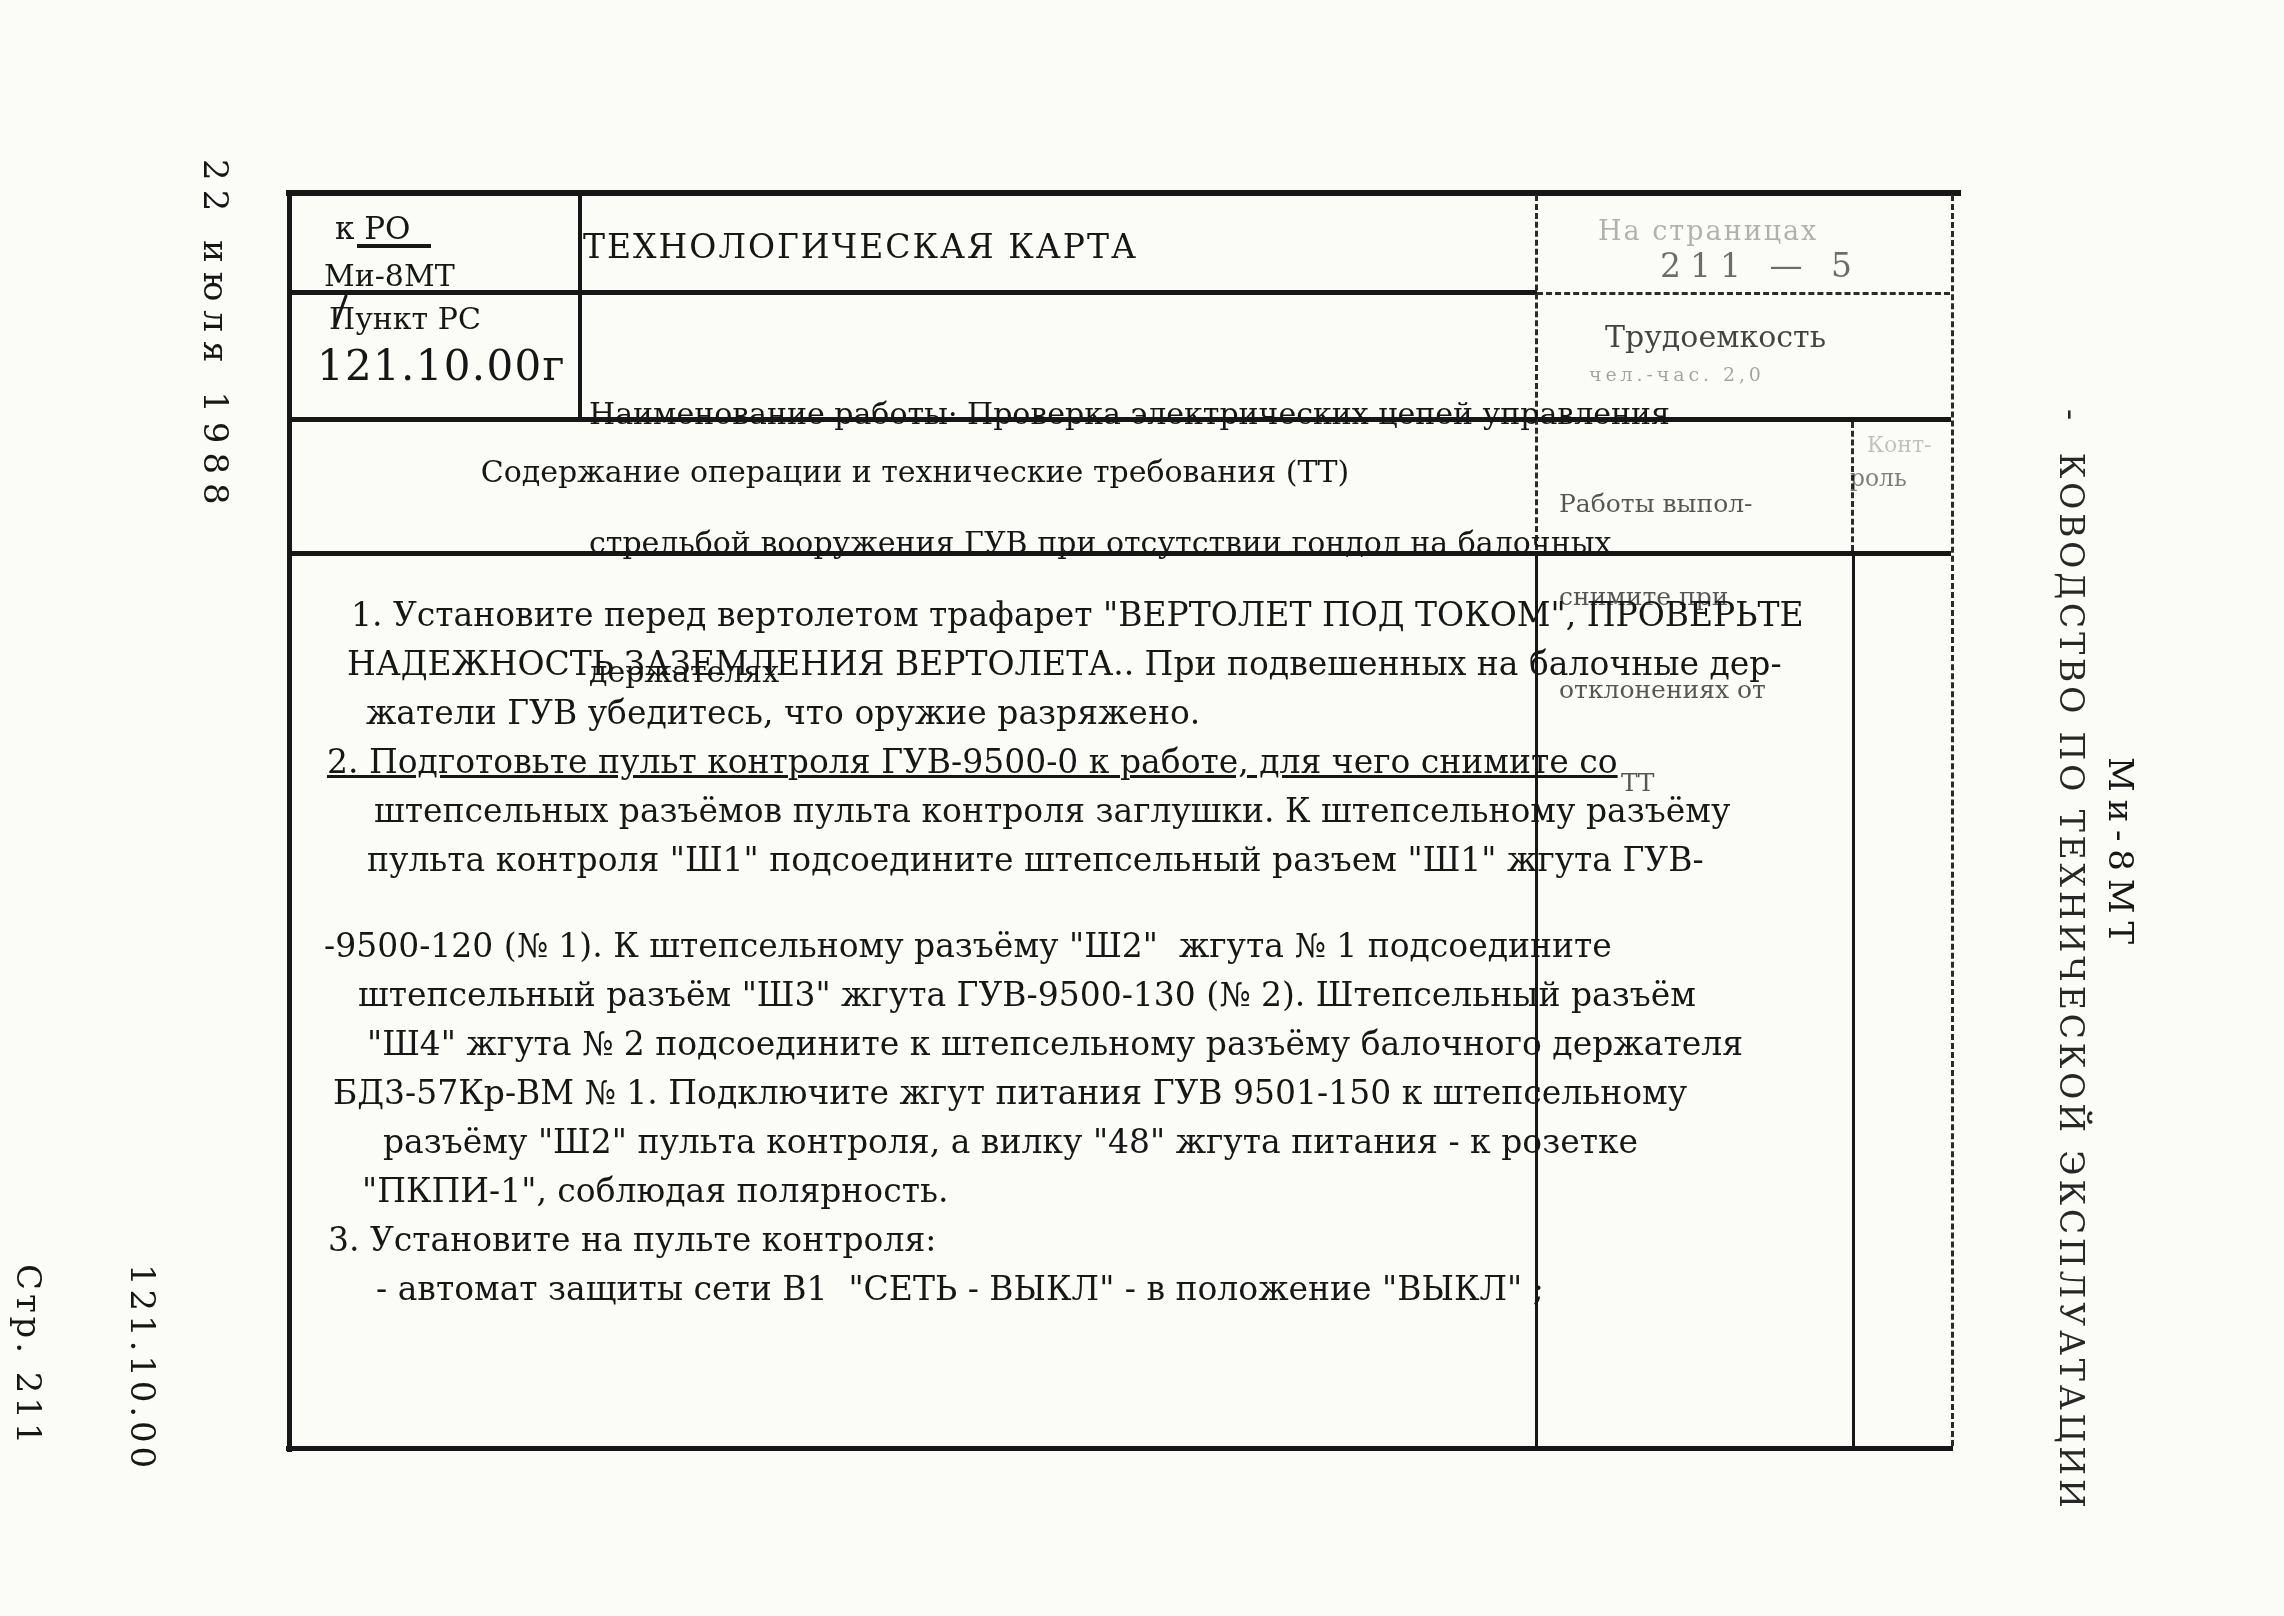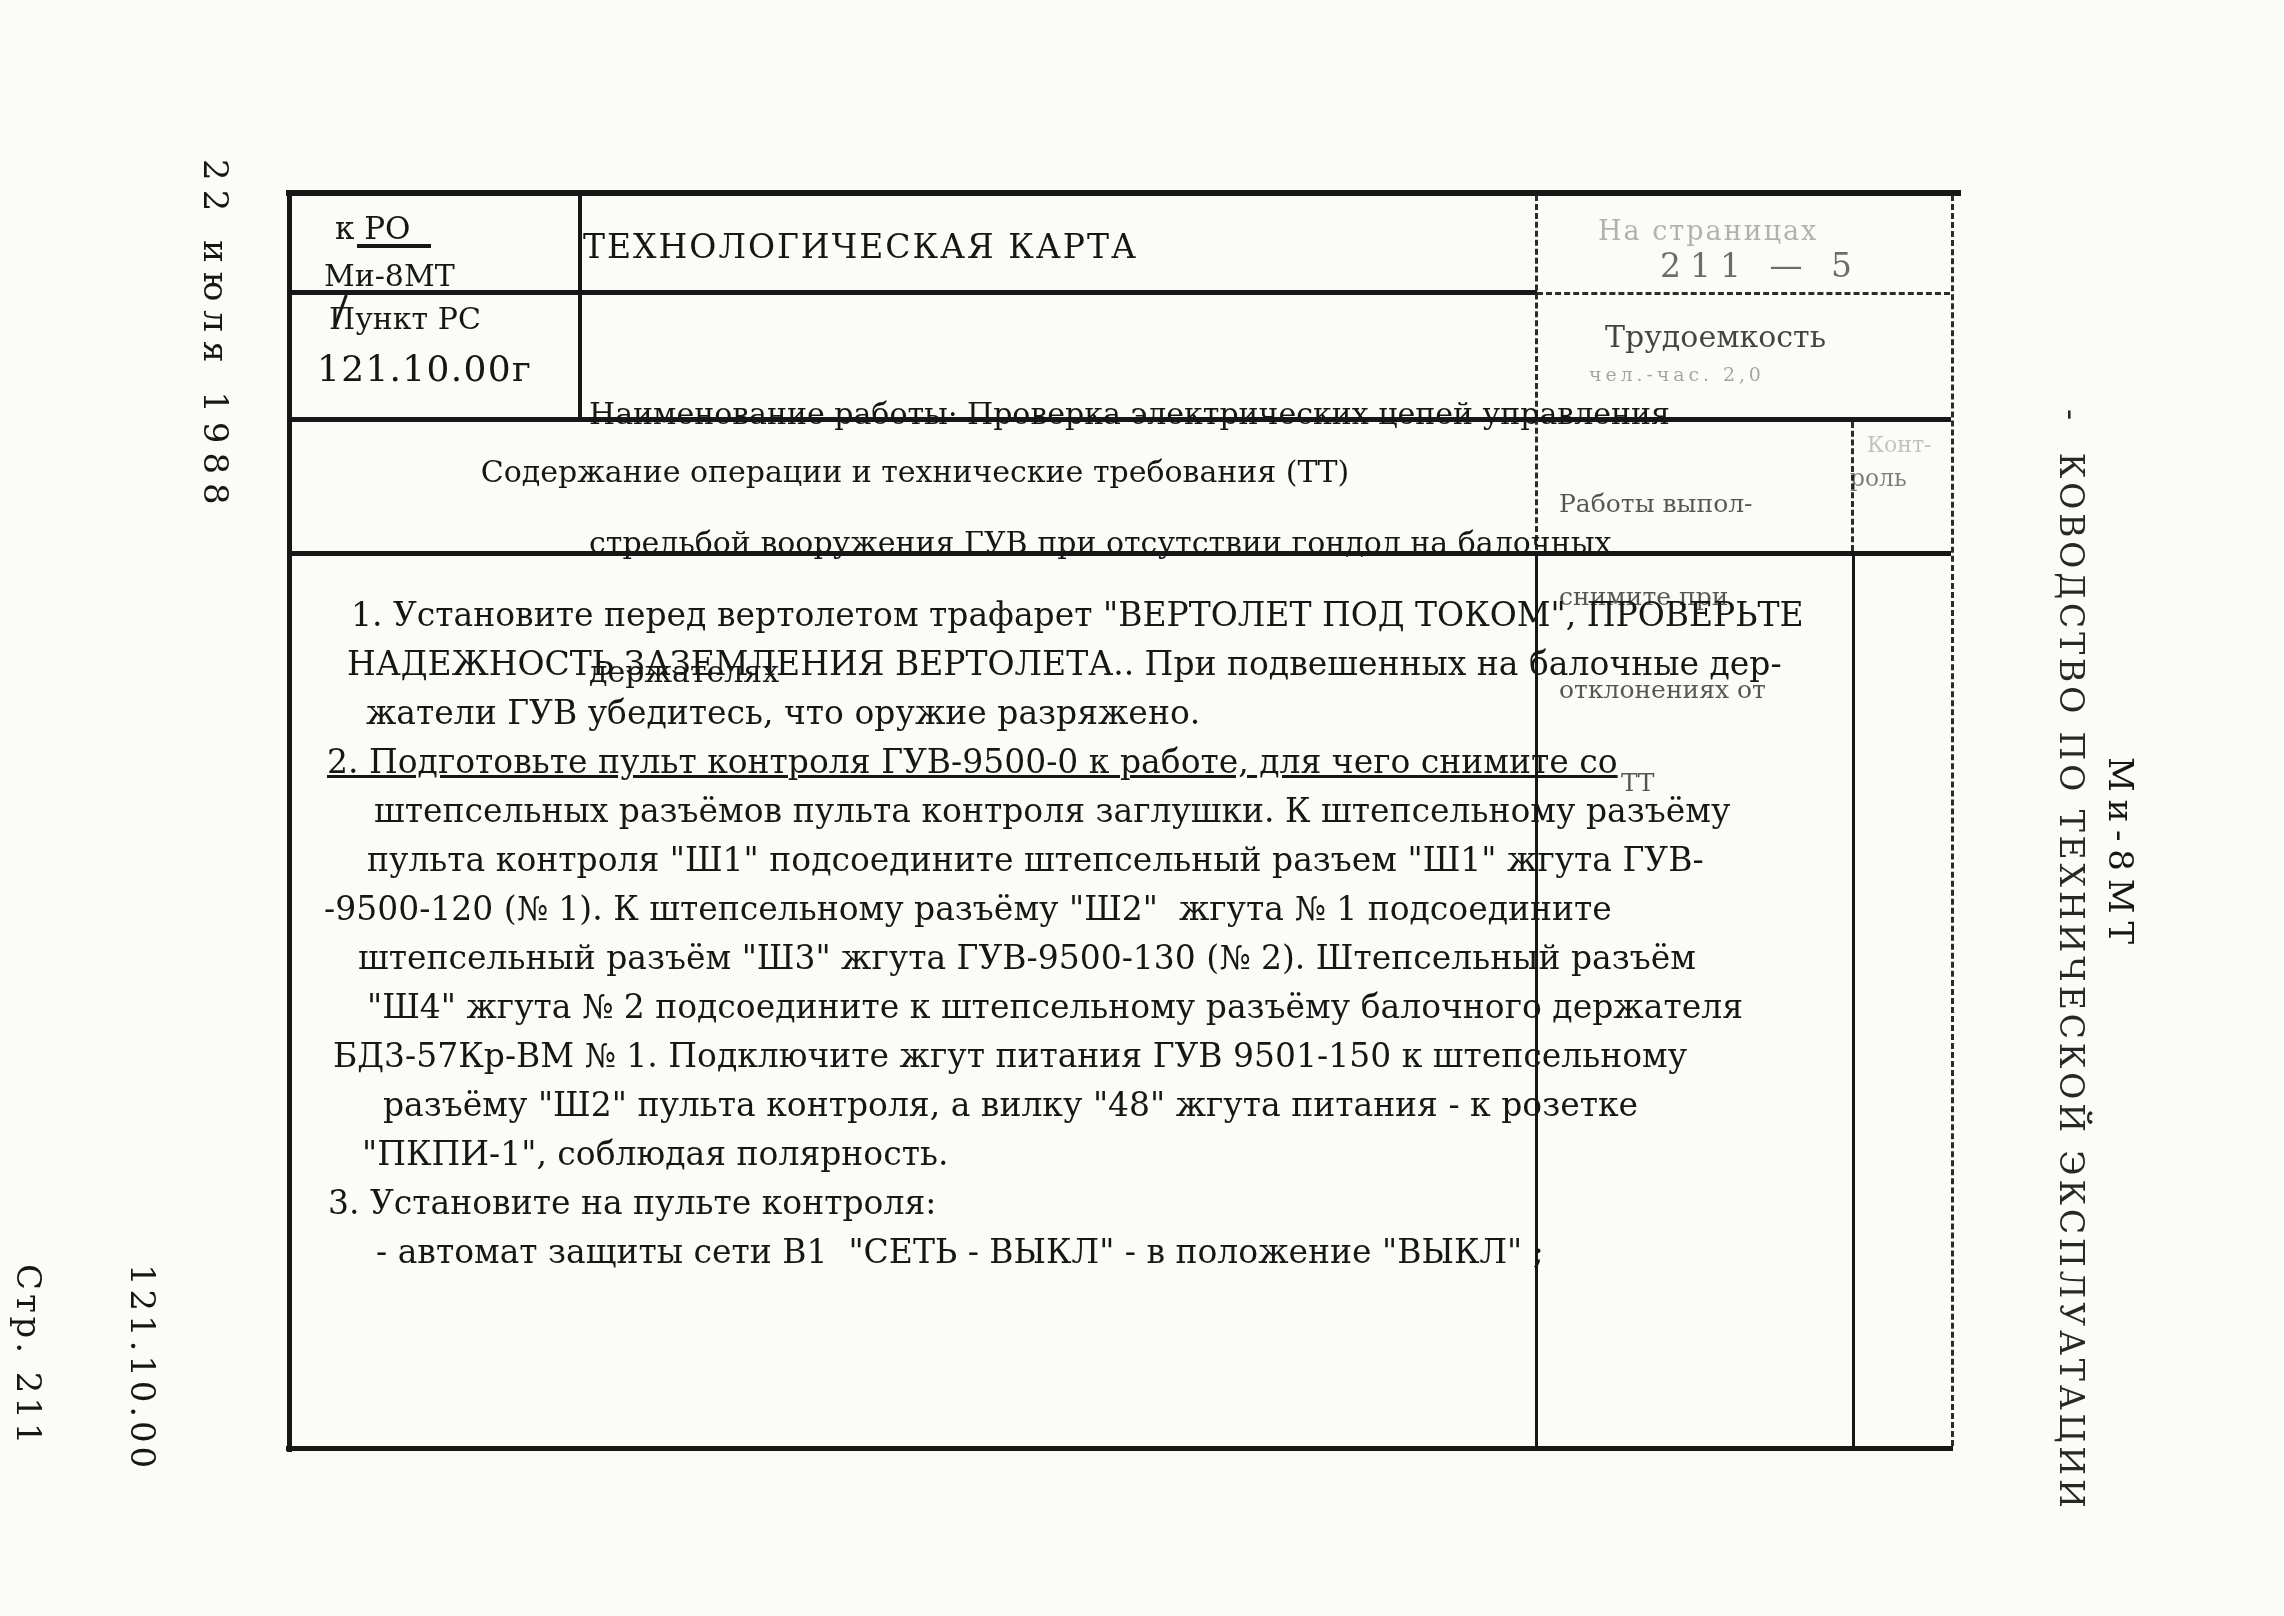--- a/index.html
+++ b/index.html
@@ -11,21 +11,21 @@
   .dashv{position:absolute;width:0;border-left:3.9px dashed #2b2b2b;}
   .dashh{position:absolute;height:0;border-top:3.3px dashed #2b2b2b;}
   
   .rot{position:absolute;transform-origin:top left;transform:rotate(90deg);white-space:pre;}
   
   #ro-prefix{left:335px;top:210px;font-size:31px;}
   #ro-underline{left:357px;top:244px;width:74px;height:3.9px;background:#171717;}
   #ro-model{left:324px;top:258px;font-size:30px;}
   #stray-stroke{left:339px;top:294px;width:3.3px;height:34px;background:#171717;transform:rotate(20deg);}
   #punkt-label{left:329px;top:301px;font-size:30px;}
-  #punkt-value{left:317px;top:348px;font-size:36px;letter-spacing:1.3px;}
+  #punkt-value{left:317px;top:341px;font-size:42px;letter-spacing:1.3px;}
   #card-title{left:583px;top:227px;width:951px;text-align:left;font-size:33px;letter-spacing:2px;}
   #work-name{left:589px;top:306px;font-size:30px;line-height:43px;white-space:pre;}
   #pages-label{left:1598px;top:215px;font-size:27px;letter-spacing:2px;opacity:.32;}
   #pages-value{left:1660px;top:246px;font-size:33px;letter-spacing:9px;opacity:.62;}
   #labor-label{left:1605px;top:319px;font-size:30px;opacity:.8;}
   #labor-value{left:1589px;top:363px;font-size:19px;letter-spacing:3.9px;opacity:.38;}
   
   #content-col-header{left:293px;top:454px;width:1244px;text-align:center;font-size:30px;}
   #deviations-header{left:1559px;top:426px;font-size:25px;line-height:31px;opacity:.72;white-space:pre;}
   #deviations-header .tt{padding-left:62px;}
@@ -33,21 +33,21 @@
   #control-frag-2{left:1850px;top:464px;font-size:23.4px;opacity:.55;}
   
   #body-lines{left:293px;top:590px;width:1240px;font-size:33px;}
   #body-lines > div{white-space:pre;line-height:49px;}
   #body-lines > div:nth-child(1){margin-left:58px;}
   #body-lines > div:nth-child(2){margin-left:54px;}
   #body-lines > div:nth-child(3){margin-left:73px;}
   #body-lines > div:nth-child(4){margin-left:34px;text-decoration:underline;}
   #body-lines > div:nth-child(5){margin-left:81px;}
   #body-lines > div:nth-child(6){margin-left:74px;}
-  #body-lines > div:nth-child(7){margin-left:31px;}
+  #body-lines > div:nth-child(7){margin-left:31px;margin-top:37px;}
   #body-lines > div:nth-child(8){margin-left:65px;}
   #body-lines > div:nth-child(9){margin-left:74px;}
   #body-lines > div:nth-child(10){margin-left:40px;}
   #body-lines > div:nth-child(11){margin-left:90px;}
   #body-lines > div:nth-child(12){margin-left:69px;}
   #body-lines > div:nth-child(13){margin-left:35px;}
   #body-lines > div:nth-child(14){margin-left:83px;}
   
   #margin-date{left:236px;top:159px;font-size:34px;letter-spacing:9px;}
   #margin-code{left:238px;top:1264px;font-size:34px;letter-spacing:3.9px;line-height:38px;}

